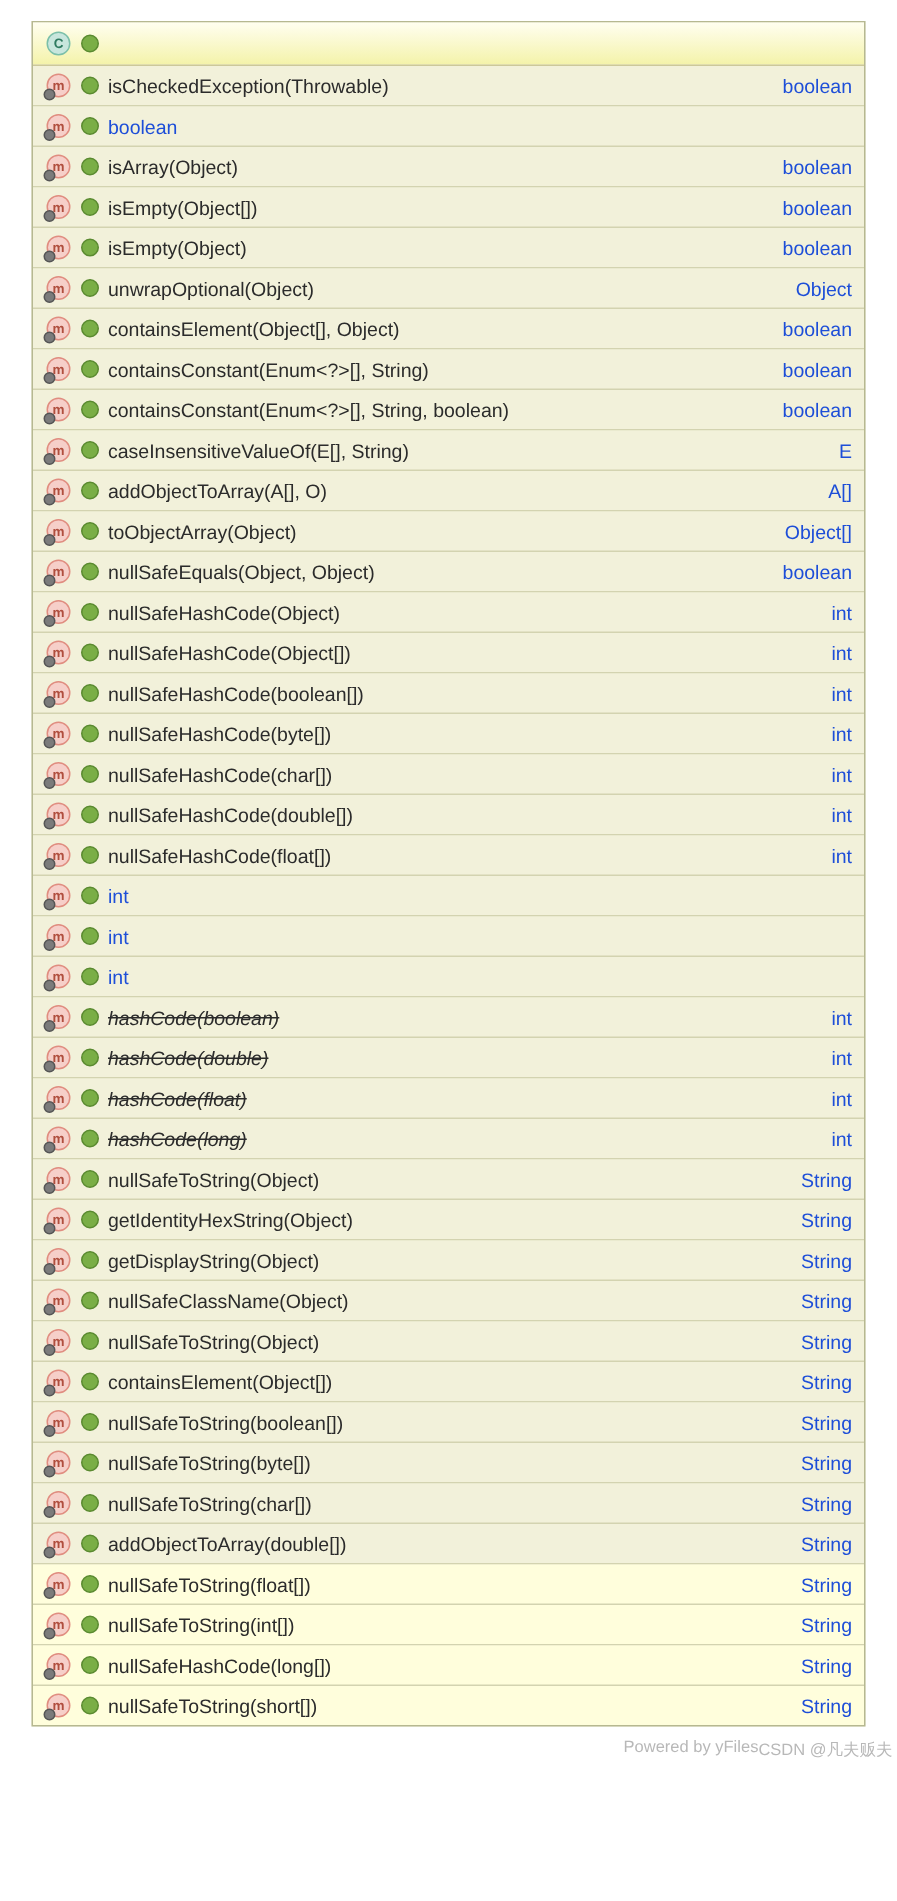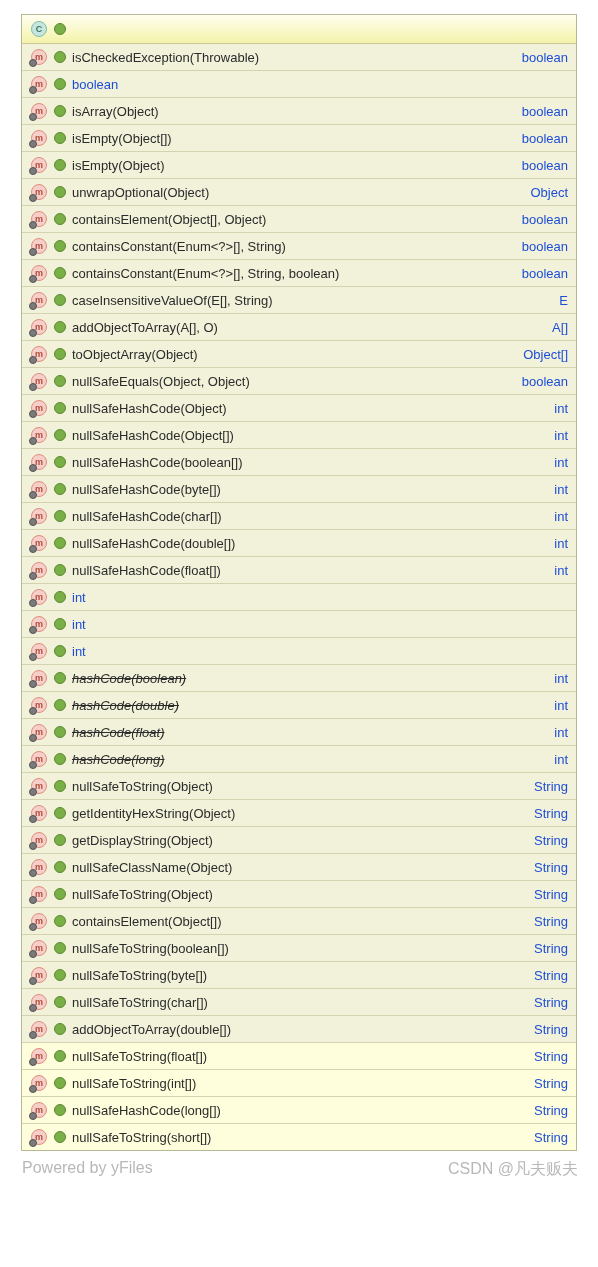--- a/index.html
+++ b/index.html
@@ -81,25 +81,25 @@
   .name.deprecated { text-decoration: line-through; font-style: italic; }
 
   .ret {
     flex: 0 0 auto;
     text-align: left;
     color: #1d4ed8;
   }
 
   .footer {
     width:556px;
-    margin: 4px 22px 6px;
-    font-size:16px;
+    margin: 4px 39px 6px;
+    font-size:11px;
     color:#b8b8b8;
     display:flex;
-    justify-content:space-between;
+    justify-content:flex-end;
   }
 </style>
 </head>
 <body>
 
 <div class="container">
   <div class="header">
     <span class="hdr-icon-slot">
       <span class="ic-class">C</span>
     </span>

